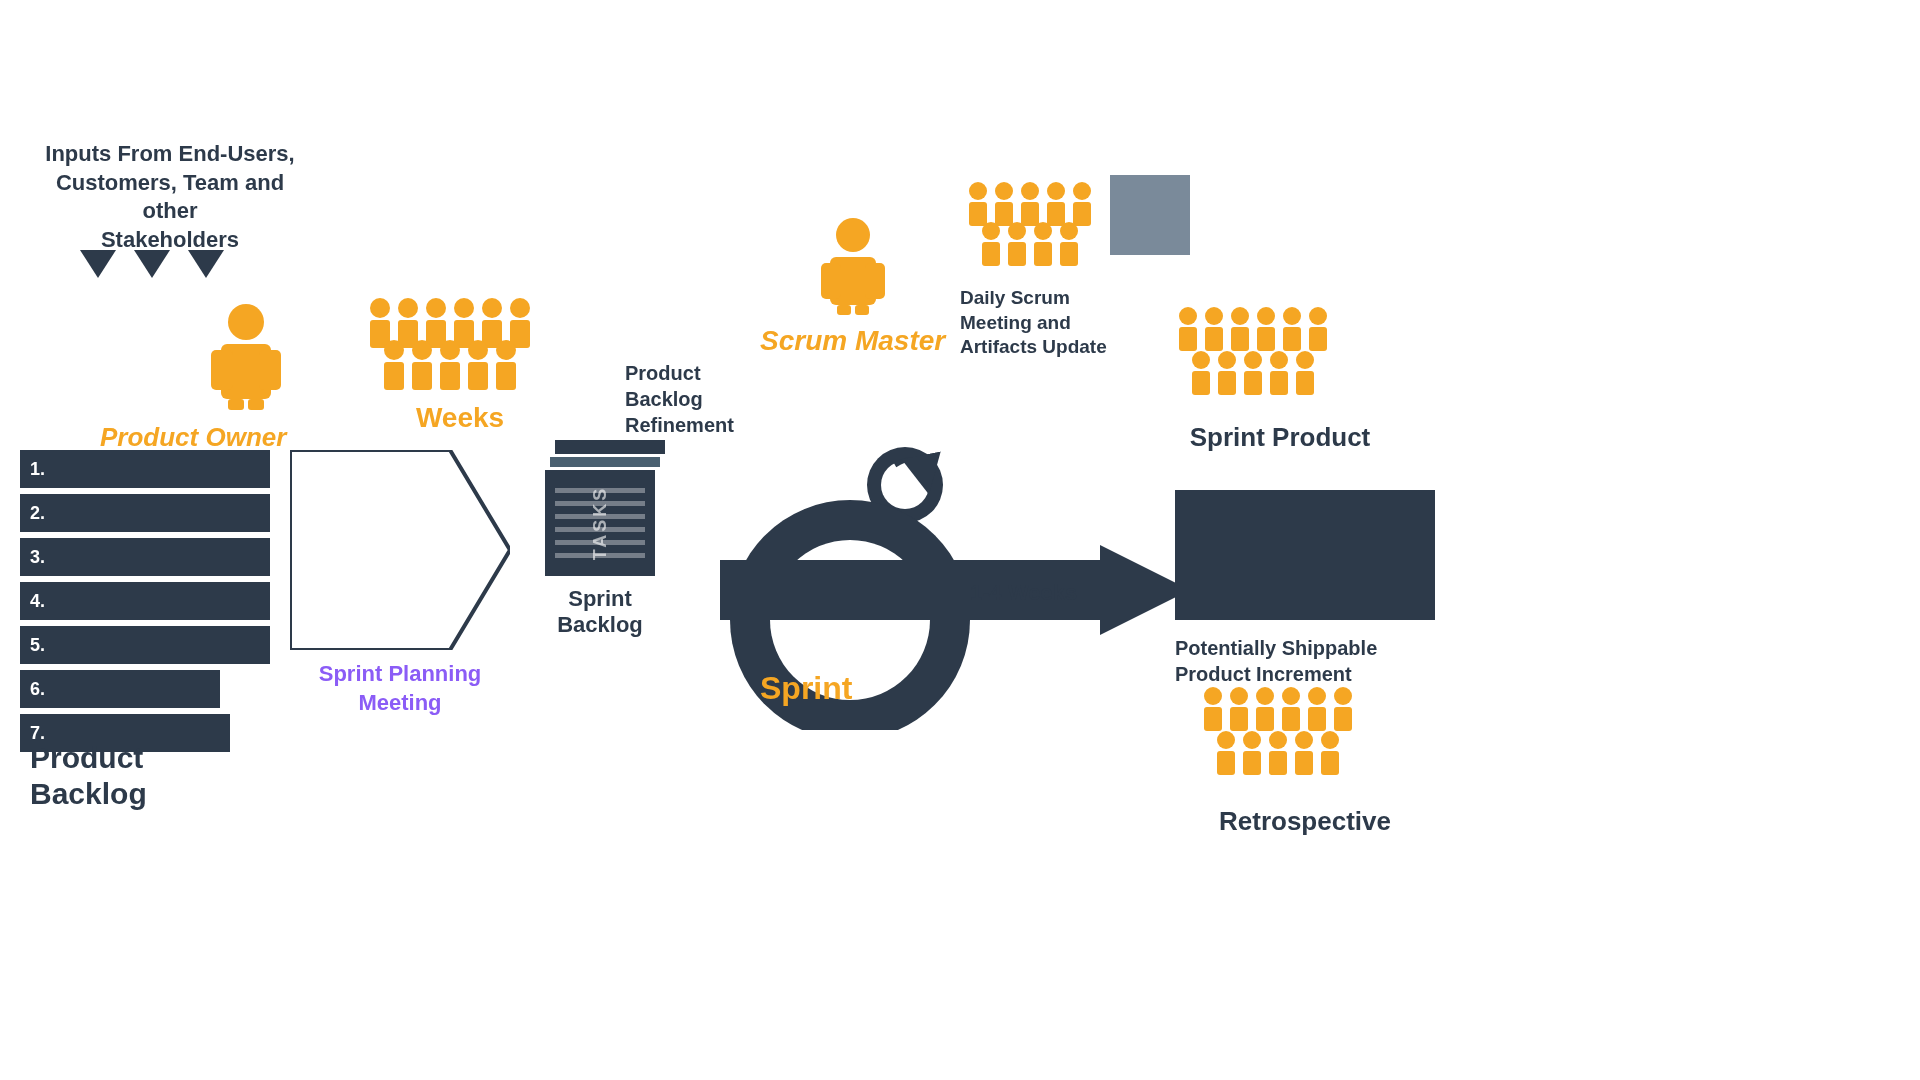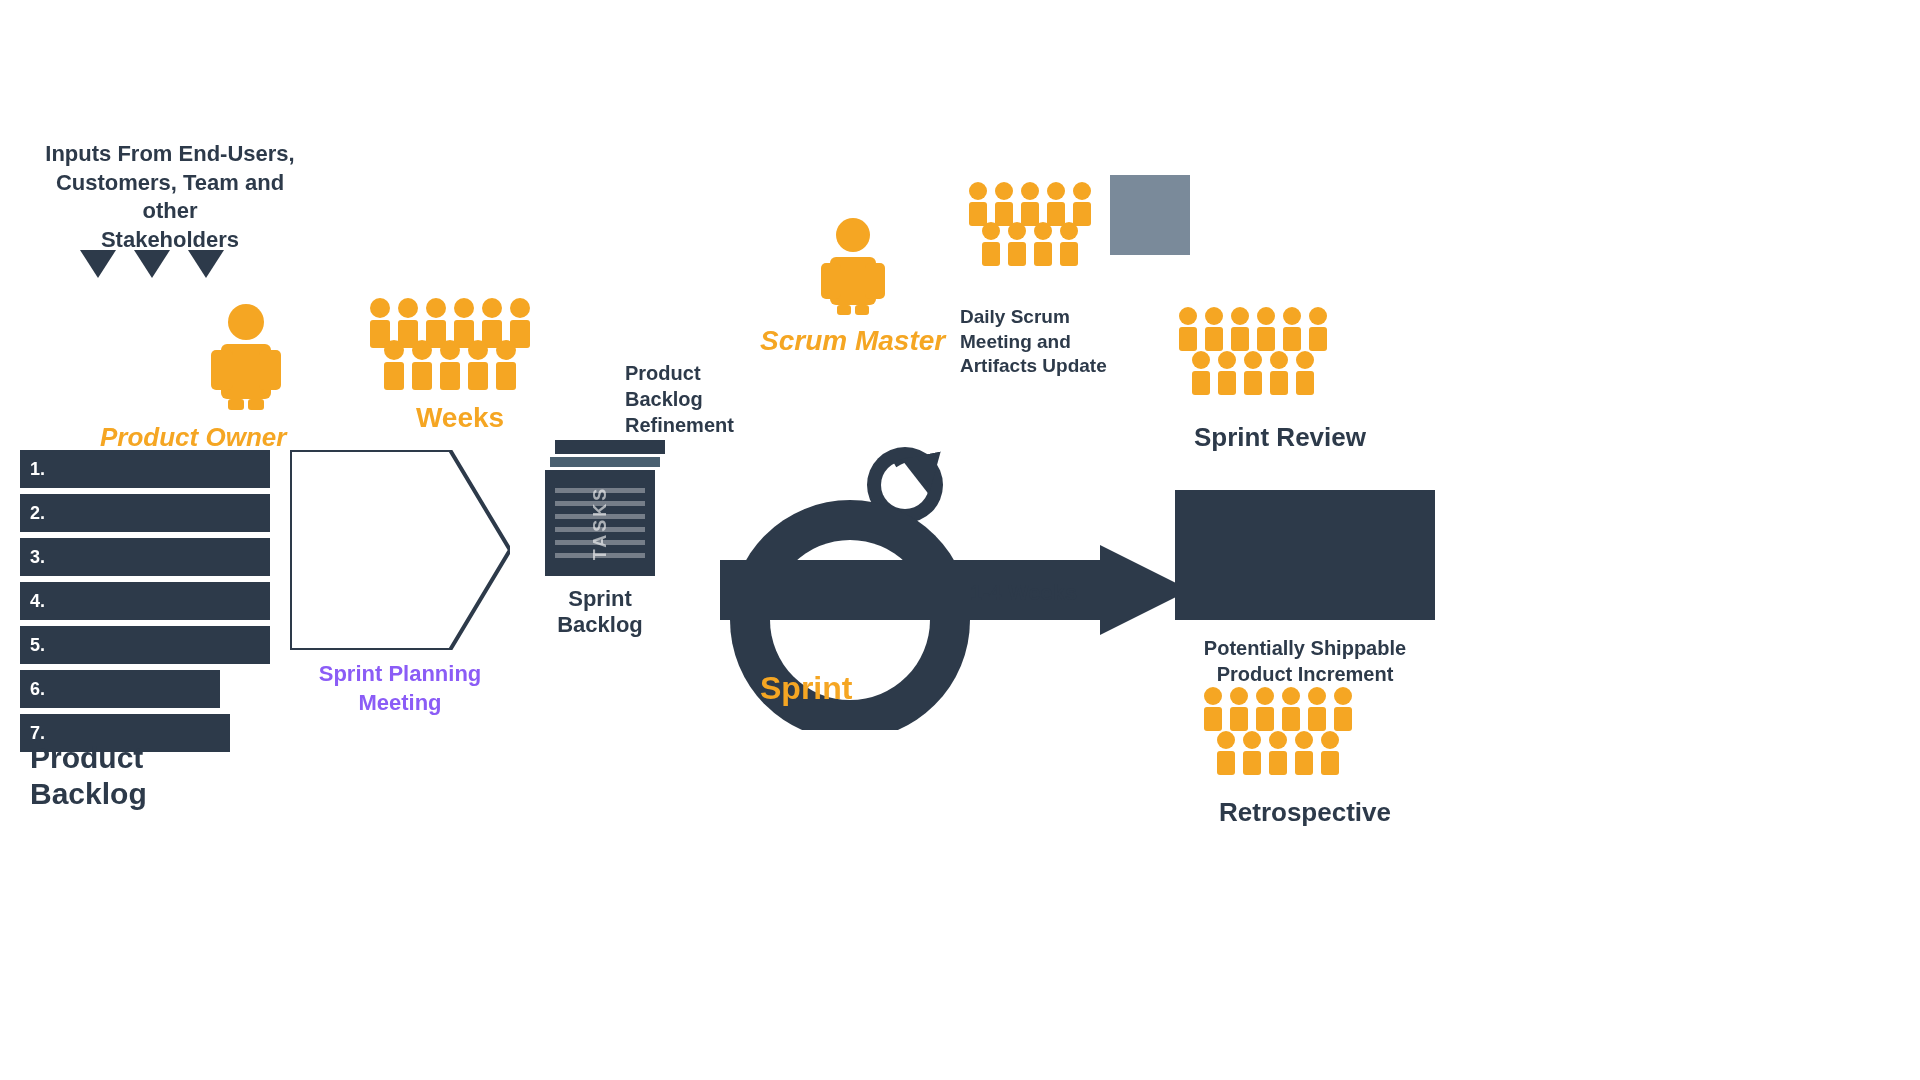--- a/index.html
+++ b/index.html
@@ -215,21 +215,21 @@
       top: 175px;
       left: 960px;
     }
     .daily-scrum-label {
       font-size: 19px;
       font-weight: bold;
       color: #2d3a4a;
       line-height: 1.3;
       width: 180px;
       text-align: left;
-      margin-top: 26px;
+      margin-top: 7px;
     }
 
     
     .gray-square {
       position: absolute;
       top: 175px;
       left: 1110px;
       width: 80px;
       height: 80px;
       background: #7a8a9a;
@@ -260,36 +260,36 @@
     }
     .deliverable-label {
       position: absolute;
       top: 635px;
       left: 1175px;
       font-size: 20px;
       font-weight: bold;
       color: #2d3a4a;
       line-height: 1.3;
       width: 260px;
-      text-align: center;
+      text-align: left;
     }
 
     
     .retrospective-section {
       position: absolute;
       top: 680px;
       left: 1175px;
       text-align: center;
       width: 260px;
     }
     .retrospective-label {
       font-size: 26px;
       font-weight: bold;
       color: #2d3a4a;
-      margin-top: 3px;
+      margin-top: 12px;
     }
 
     
     .orange { fill: #f5a623; }
   </style>
 </head>
 <body>
 
 <div class="diagram">
 
@@ -499,21 +499,21 @@
       <rect x="22" y="71" width="18" height="24" rx="3" class="orange"></rect>
       <circle cx="57" cy="60" r="9" class="orange"></circle>
       <rect x="48" y="71" width="18" height="24" rx="3" class="orange"></rect>
       <circle cx="83" cy="60" r="9" class="orange"></circle>
       <rect x="74" y="71" width="18" height="24" rx="3" class="orange"></rect>
       <circle cx="109" cy="60" r="9" class="orange"></circle>
       <rect x="100" y="71" width="18" height="24" rx="3" class="orange"></rect>
       <circle cx="135" cy="60" r="9" class="orange"></circle>
       <rect x="126" y="71" width="18" height="24" rx="3" class="orange"></rect>
     </svg>
-    <div class="sprint-review-label">Sprint Review</div>
+    <div class="sprint-review-label">Sprint Product</div>
   </div>
 
   <div class="deliverable-box"></div>
 
   <div class="deliverable-label">
     Potentially Shippable<br>Product Increment
   </div>
 
   <div class="retrospective-section">
     <svg width="220" height="110" viewBox="0 0 220 110">

